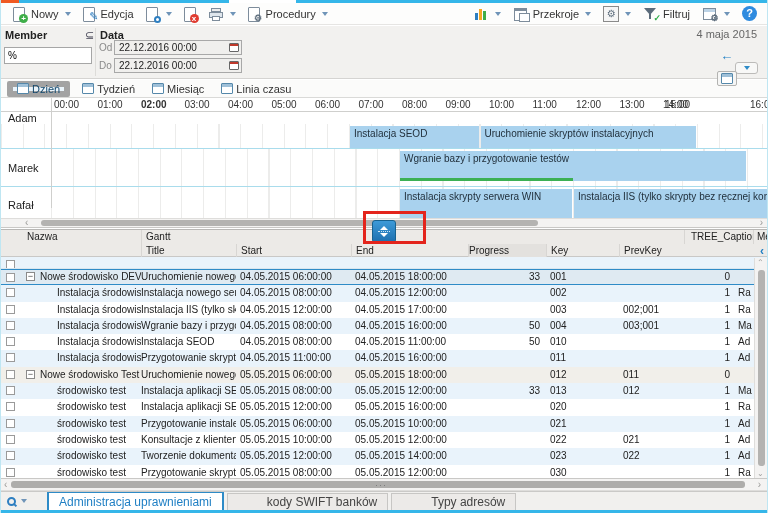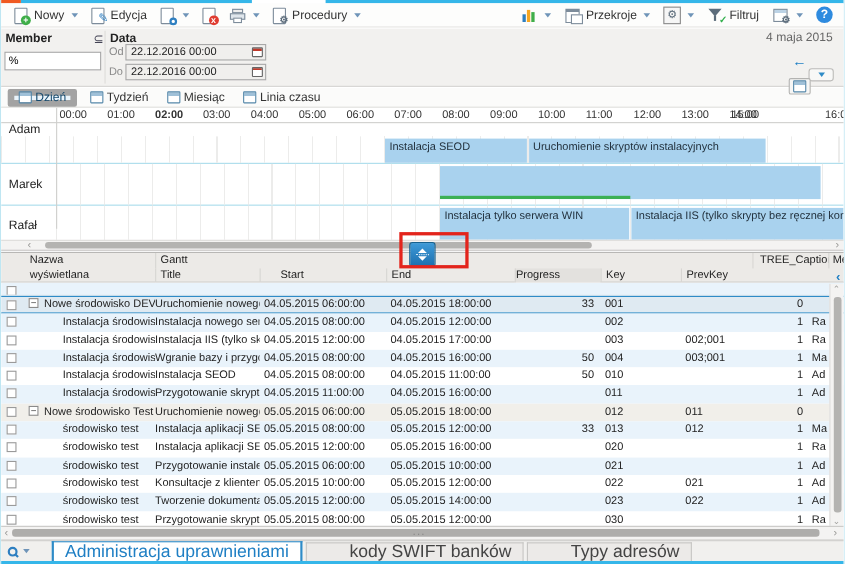--- a/index.html
+++ b/index.html
@@ -154,21 +154,21 @@
                border-top:1px solid #c9c8c6; border-bottom:1px solid #dedddb; z-index:5; }
   .b-hthumb { position:absolute; left:10px; width:734px; top:2px; height:7px; background:#aeadab; border-radius:3px; }
   .b-grip { position:absolute; left:374px; top:1px; font-size:9px; color:#777; letter-spacing:1px; }
 
   
   .bottom-bar { position:absolute; left:0; right:0; top:491px; height:19px; background:#f1f0ee;
                 border-top:1px solid #cac9c7; display:flex; align-items:stretch; }
   .bb-search { display:flex; align-items:center; padding:0 6px 0 6px; gap:3px; }
   .mag { position:relative; width:9px; height:9px; border:2px solid #2e7fc1; border-radius:50%; }
   .mag:after { content:""; position:absolute; width:2px; height:4px; background:#2e7fc1; right:-2px; bottom:-3px; transform:rotate(-45deg); }
-  .btab { display:flex; align-items:center; padding:0 10px; font-size:16px; color:#444;
+  .btab { display:flex; align-items:center; padding:0 10px; font-size:12px; color:#444;
           background:#eceae8; border:1px solid #c7c6c4; border-bottom:none; margin-top:1px; }
   .btab + .btab { margin-left:3px;padding-left:39px; }
   .btab.active { background:#fff; color:#1f7fc4; border-left:2px solid #2e8bc7; border-right:2px solid #2e8bc7; border-top:1px solid #2e8bc7; margin-top:0; }
   .bb-tabs { display:flex; margin-left:14px; }
 </style>
 </head>
 <body>
 
 <div class="app">
 
@@ -336,29 +336,30 @@
             </div>
             <div class="gantt-bar" style="left: 479.5px; width: 215.5px;">
               <span class="gantt-bar-label">Uruchomienie skryptów instalacyjnych</span>
             </div>
           </div>
         </div>
         <div class="gantt-row" style="height: 38px;">
           <div class="gantt-name">Marek</div>
           <div class="gantt-chart">
             <div class="gantt-bar" style="left: 349px; width: 346px;">
+              <span class="gantt-bar-label">Wgranie bazy i przygotowanie testów</span>
               <div class="gantt-progress" style="width: 50%;"></div>
             </div>
           </div>
         </div>
         <div class="gantt-row" style="height: 37px;">
           <div class="gantt-name">Rafał</div>
           <div class="gantt-chart">
             <div class="gantt-bar" style="left: 349px; width: 172px;">
-              <span class="gantt-bar-label">Instalacja tylko serwera WIN</span>
+              <span class="gantt-bar-label">Instalacja skrypty serwera WIN</span>
             </div>
             <div class="gantt-bar" style="left: 523px; width: 215.5px;">
               <span class="gantt-bar-label">Instalacja IIS (tylko skrypty bez ręcznej konfigurac</span>
             </div>
           </div>
         </div>
       </div>
     <div class="gantt-vline"></div>
   </div>
   <div class="g-hscroll">
@@ -373,23 +374,22 @@
     <span class="sp-tri-dn"></span>
   </div>
   <div class="annotation"></div>
 
   <div class="thead">
     <div class="hcell hrowA" style="left:0; width:140px; padding-left:26px; border-left:none;">Nazwa</div>
     <div class="hcell hrowA" style="left:140px; width:543px; padding-left:4px;">Gantt</div>
     <div class="hcell hrowA" style="left:683px; width:69px; padding-left:6px;">TREE_Caption</div>
     <div class="hcell hrowA" style="left:752px; width:16px; padding-left:3px;">Me</div>
 
-    <div class="hcell hrowB" style="left:0; width:140px; padding-left:26px; border-left:none;">wyświetlana</div>
     <div class="hcell hrowB" style="left:140px; width:95px; padding-left:4px;">Title</div>
-    <div class="hcell hrowB" style="left:235px; width:115px; padding-left:18px;">Start</div>
+    <div class="hcell hrowB" style="left:235px; width:115px; padding-left:4px;">Start</div>
     <div class="hcell hrowB" style="left:350px; width:117px; padding-left:4px;">End</div>
     <div class="hcell hrowB h-progress-bg" style="left:467px; width:78px; padding-left:0;">Progress</div>
     <div class="hcell hrowB" style="left:545px; width:73px; padding-left:4px;">Key</div>
     <div class="hcell hrowB" style="left:618px; width:65px; padding-left:4px;">PrevKey</div>
     <div class="h-collapse">‹</div>
   </div>
 
   <div class="tbody" id="tbody">
       <div class="trow shade-blank blank">
         <div class="cell c-check"><span class="checkbox"></span></div>

